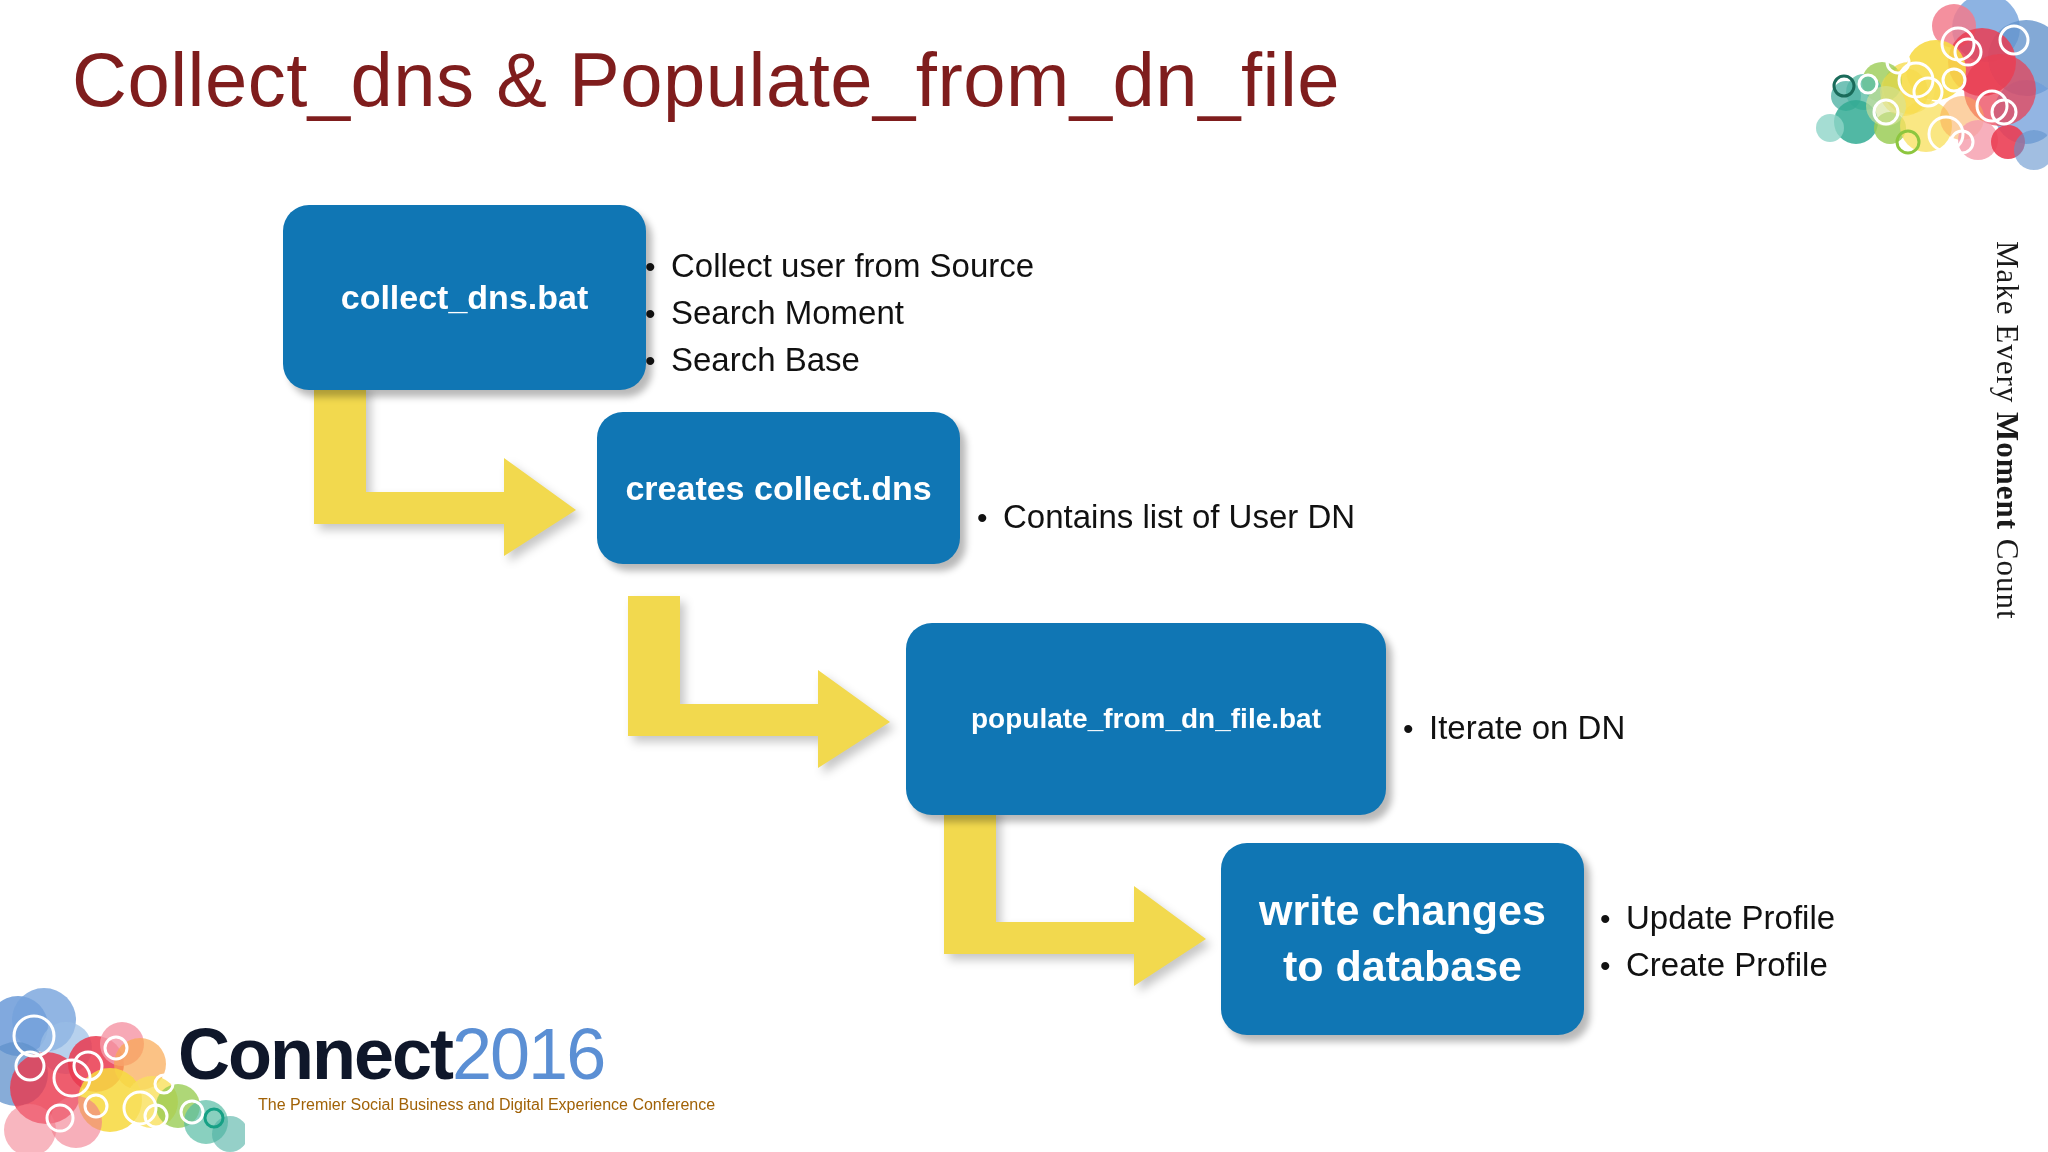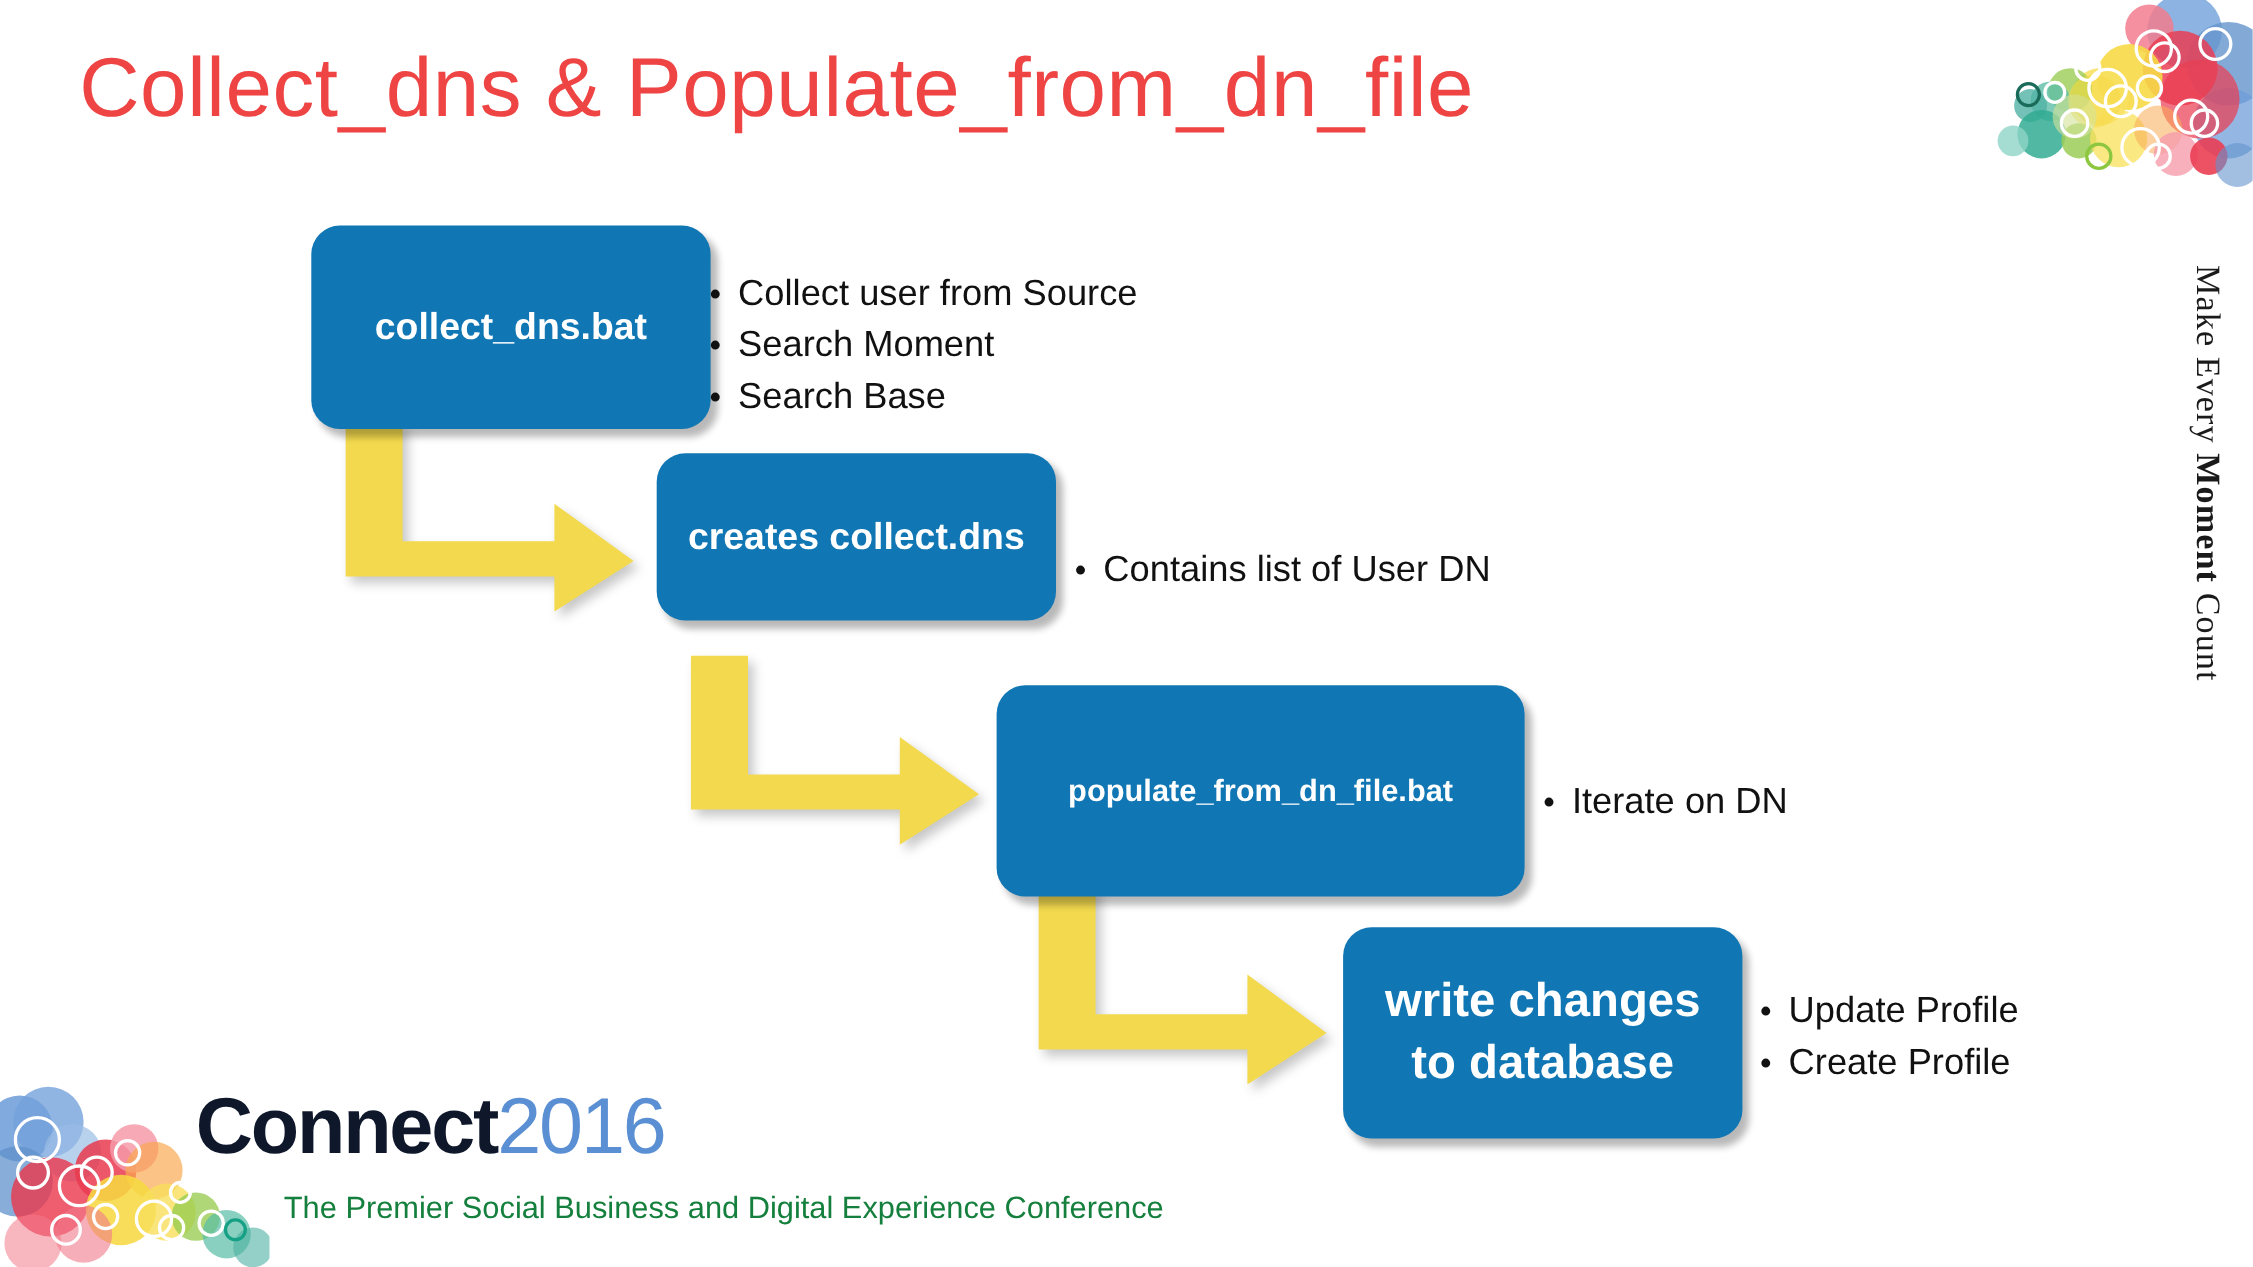--- a/index.html
+++ b/index.html
@@ -22,21 +22,21 @@
     background: #ffffff;
   }
 
   
   #slide-title {
     position: absolute;
     left: 72px;
     top: 36px;
     font-size: 76px;
     line-height: 1.15;
-    color: #ef4444;
+    color: #7f1d1d;
     font-weight: 400;
     letter-spacing: 0.5px;
     white-space: nowrap;
   }
 
   
   .step-box {
     position: absolute;
     background: #1076B4;
     border-radius: 26px;
@@ -132,24 +132,24 @@
   #logo-wordmark {
     font-size: 72px;
     font-weight: bold;
     letter-spacing: -2px;
     line-height: 1;
     white-space: nowrap;
   }
   #logo-connect { color: #0f172a; }
   #logo-year { color: #5B8FD4; font-weight: 400; }
   #logo-tagline {
-    margin-top: 22px;
+    margin-top: 6px;
     margin-left: 80px;
-    font-size: 28px;
-    color: #15803d;
+    font-size: 16px;
+    color: #a16207;
     white-space: nowrap;
   }
 
   
   .bubbles { position: absolute; pointer-events: none; }
   #bubbles-tr { right: 0; top: 0; width: 262px; height: 185px; z-index: 1; }
   #bubbles-bl { left: 0; bottom: 0; width: 245px; height: 170px; z-index: 1; }
 </style>
 </head>
 <body>

